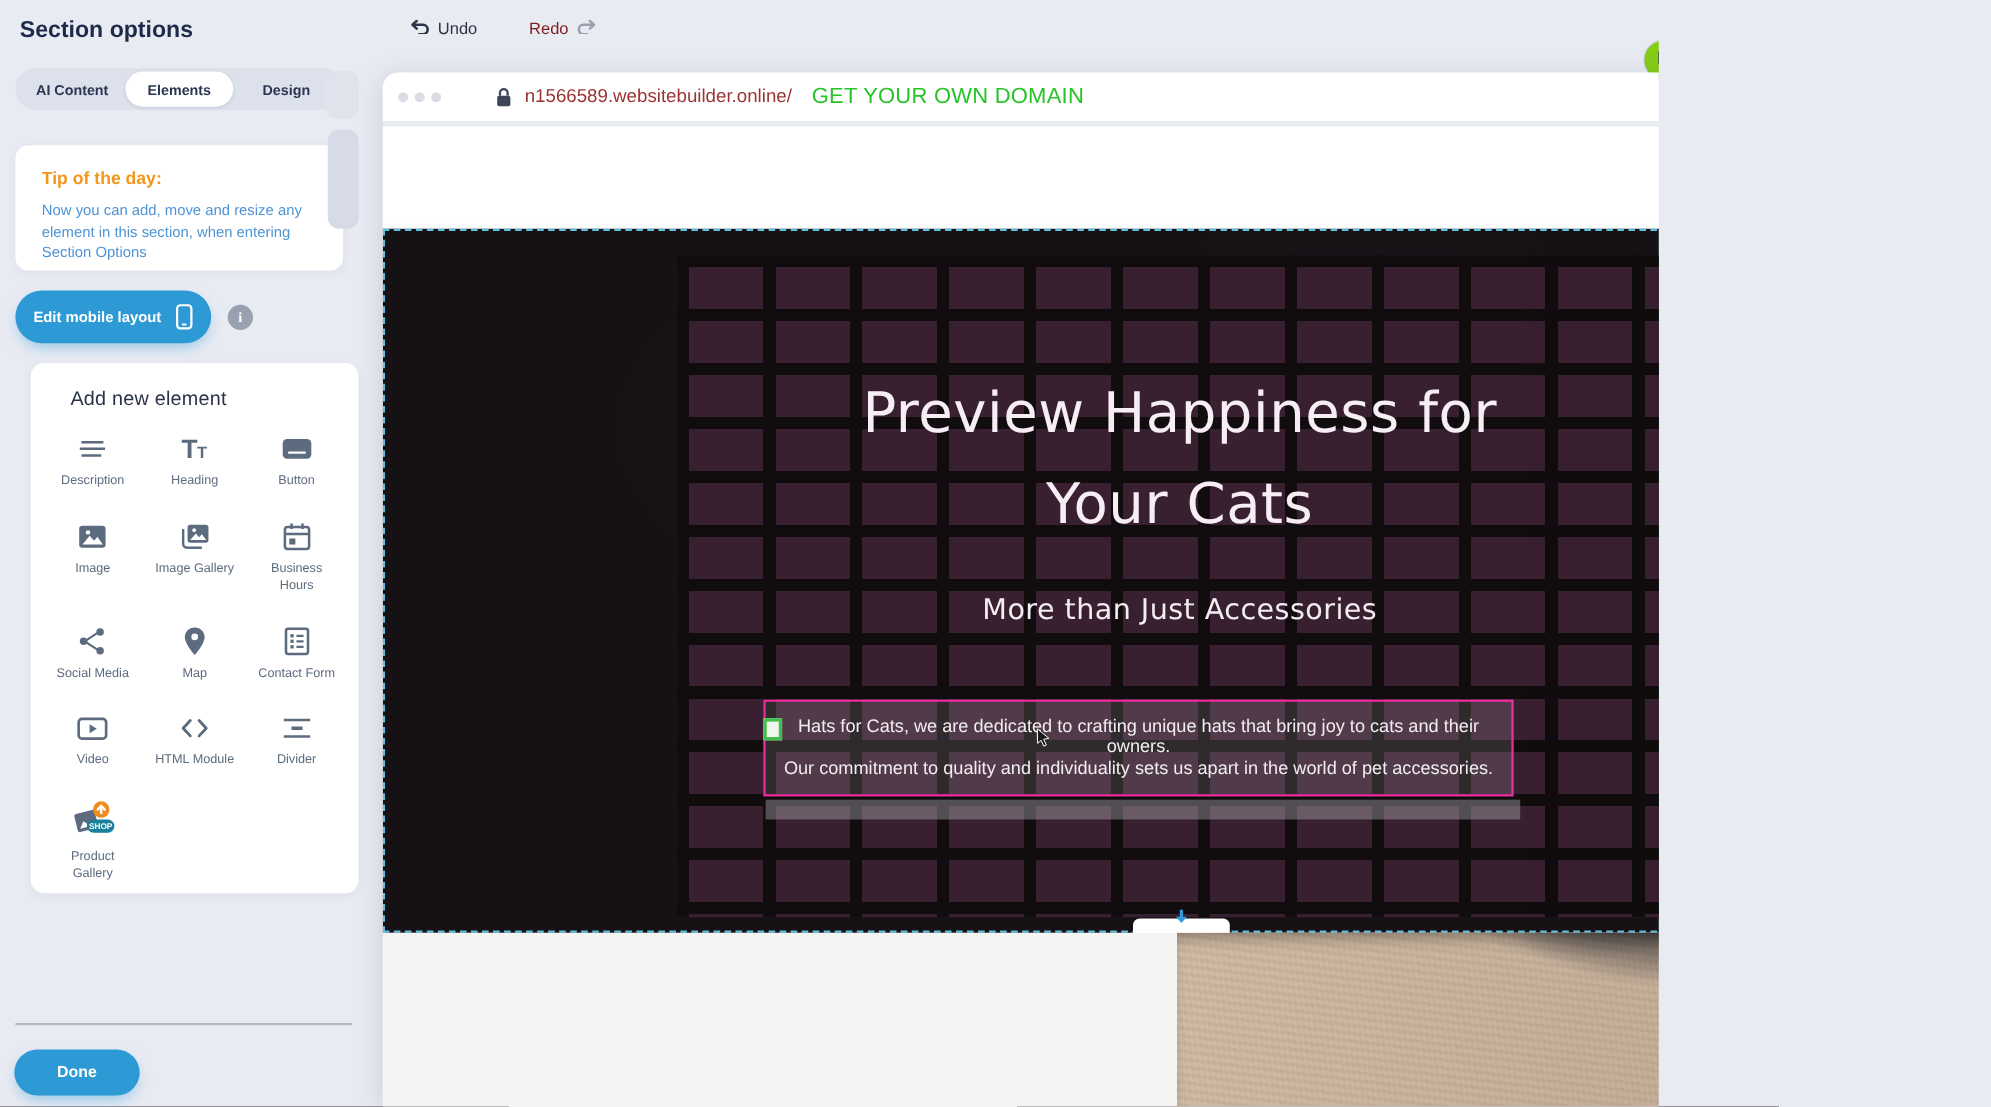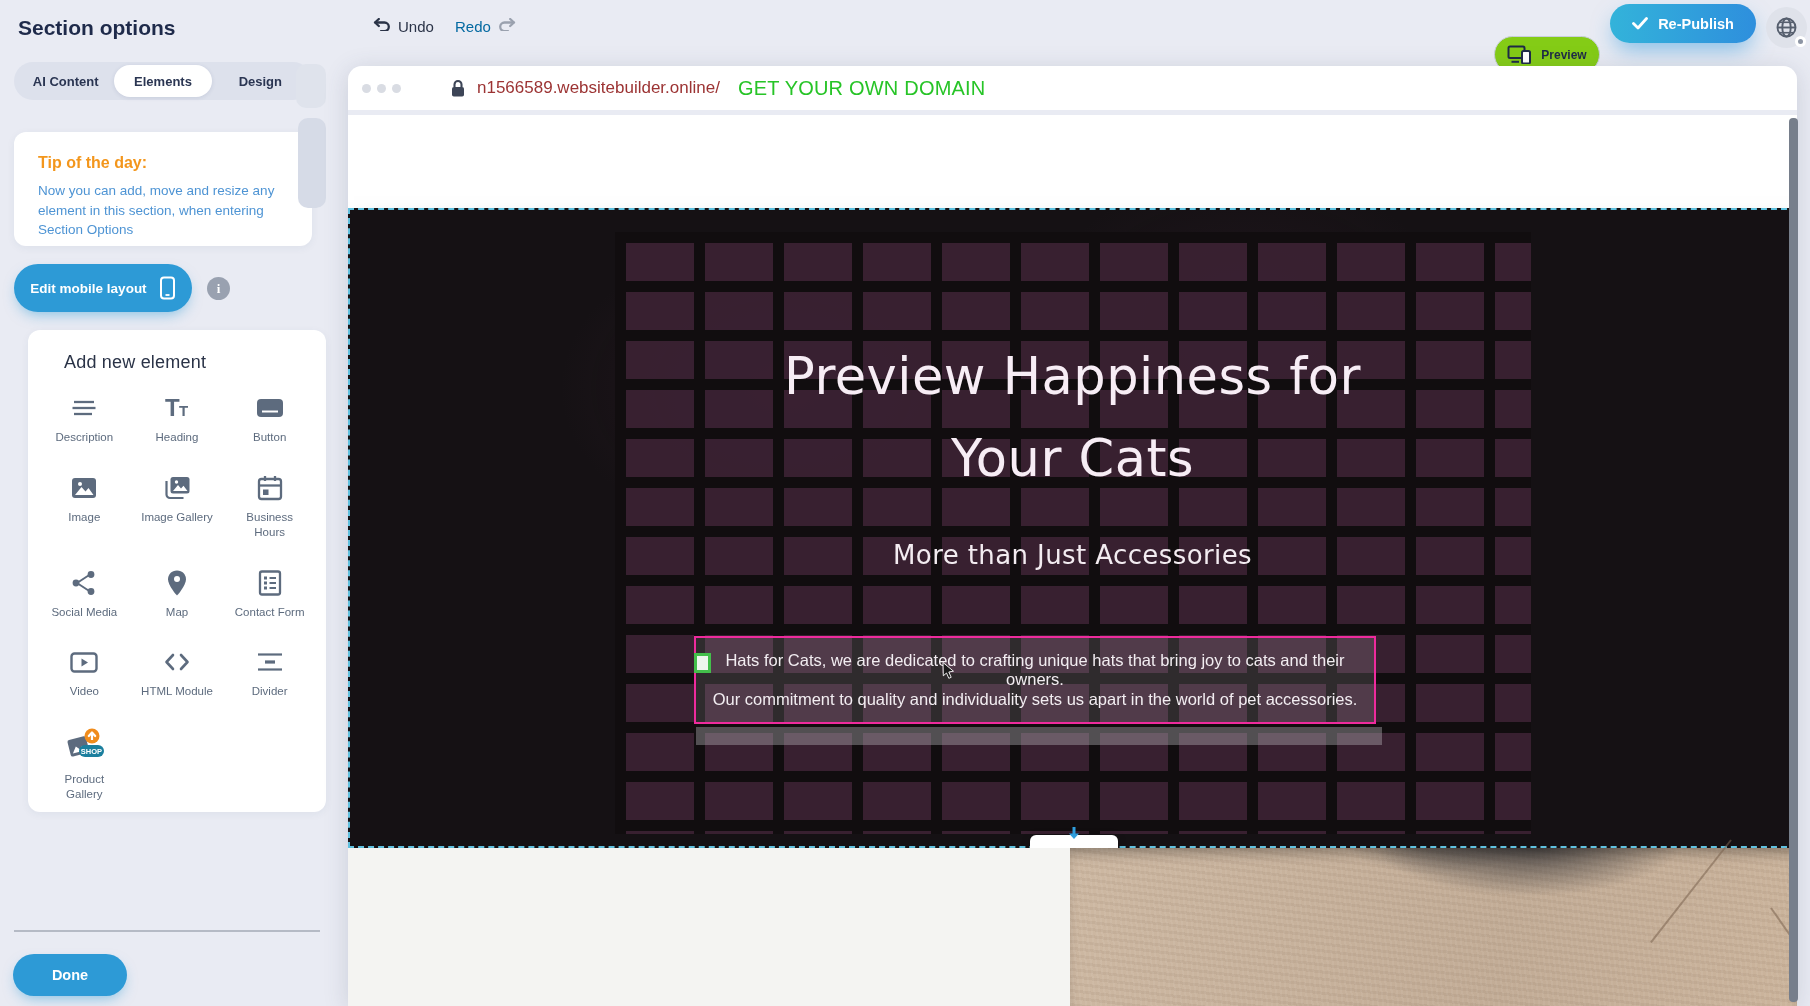--- a/index.html
+++ b/index.html
@@ -1,24 +1,24 @@
 <!DOCTYPE html>
 <html><head>
 <meta charset="utf-8">
 <style>
   * { margin:0; padding:0; box-sizing:border-box; }
   html,body { width:1810px; height:1006px; }
   body { font-family:"Liberation Sans", sans-serif; background:#e9ebf3; color:#2a3347; overflow:hidden; }
-  #app { position:relative; width:1810px; height:1006px; overflow:hidden; }
+  #app { position:relative; width:1508px; height:1006px; overflow:hidden; }
 
   
   .panel-title { position:absolute; left:18px; top:16px; font-size:21px; font-weight:bold; color:#1e2a4a; }
   .history-btn { position:absolute; top:18px; display:flex; align-items:flex-start; gap:7px; font-size:15px; font-weight:normal; cursor:pointer; }
   .undo { left:372px; color:#2a3347; }
-  .redo { left:455px; color:#0369a1; }
+  .redo { left:481px; color:#7f1d1d; }
   .preview-btn { position:absolute; left:1494px; top:9px; width:106px; height:37px; background:#84cc16; border:1.5px solid #c9cedb; border-radius:19px; display:flex; align-items:center; justify-content:center; gap:9px; font-size:12px; font-weight:bold; color:#1e2a47; cursor:pointer;margin-top:27px; }
   .republish-btn { position:absolute; left:1610px; top:4px; width:146px; height:39px; border-radius:20px; background:linear-gradient(90deg,#33b3da,#2e8fdd); box-shadow:0 10px 22px -4px rgba(42,150,220,.55); display:flex; align-items:center; justify-content:center; gap:10px; color:#fff; font-size:14.5px; font-weight:bold; cursor:pointer; }
   .globe-btn { position:absolute; left:1766px; top:7px; width:41px; height:41px; border-radius:50%; background:#dfe2ea; display:flex; align-items:center; justify-content:center; cursor:pointer; }
   .globe-dot { position:absolute; left:29px; top:29px; width:11px; height:11px; border-radius:50%; background:#fff; display:flex; align-items:center; justify-content:center; }
   .globe-dot i { width:5px; height:5px; border-radius:50%; background:#8d95a4; }
 
   
   .tabs-bar { position:absolute; left:14px; top:62px; width:298px; height:38px; background:#dde1ec; border-radius:19px; display:flex; align-items:center; padding:3px; }
   .tab { flex:1; height:32px; display:flex; align-items:center; justify-content:center; font-size:13px; font-weight:bold; color:#2a3552; border-radius:16px; cursor:pointer; }
   .tab.active { background:#fff; box-shadow:0 1px 4px rgba(40,60,110,.12); }

